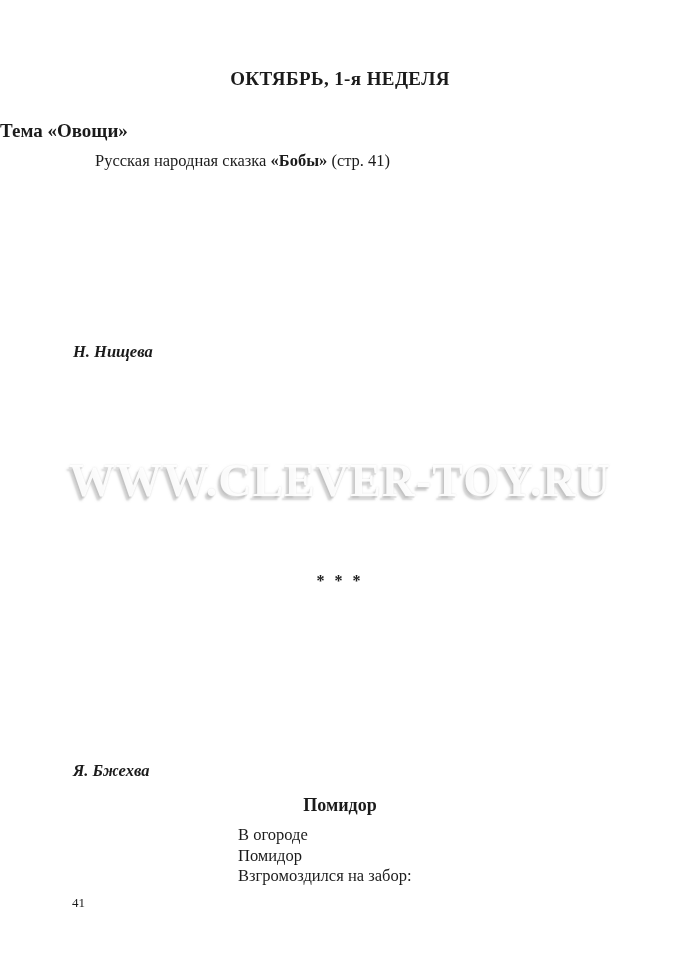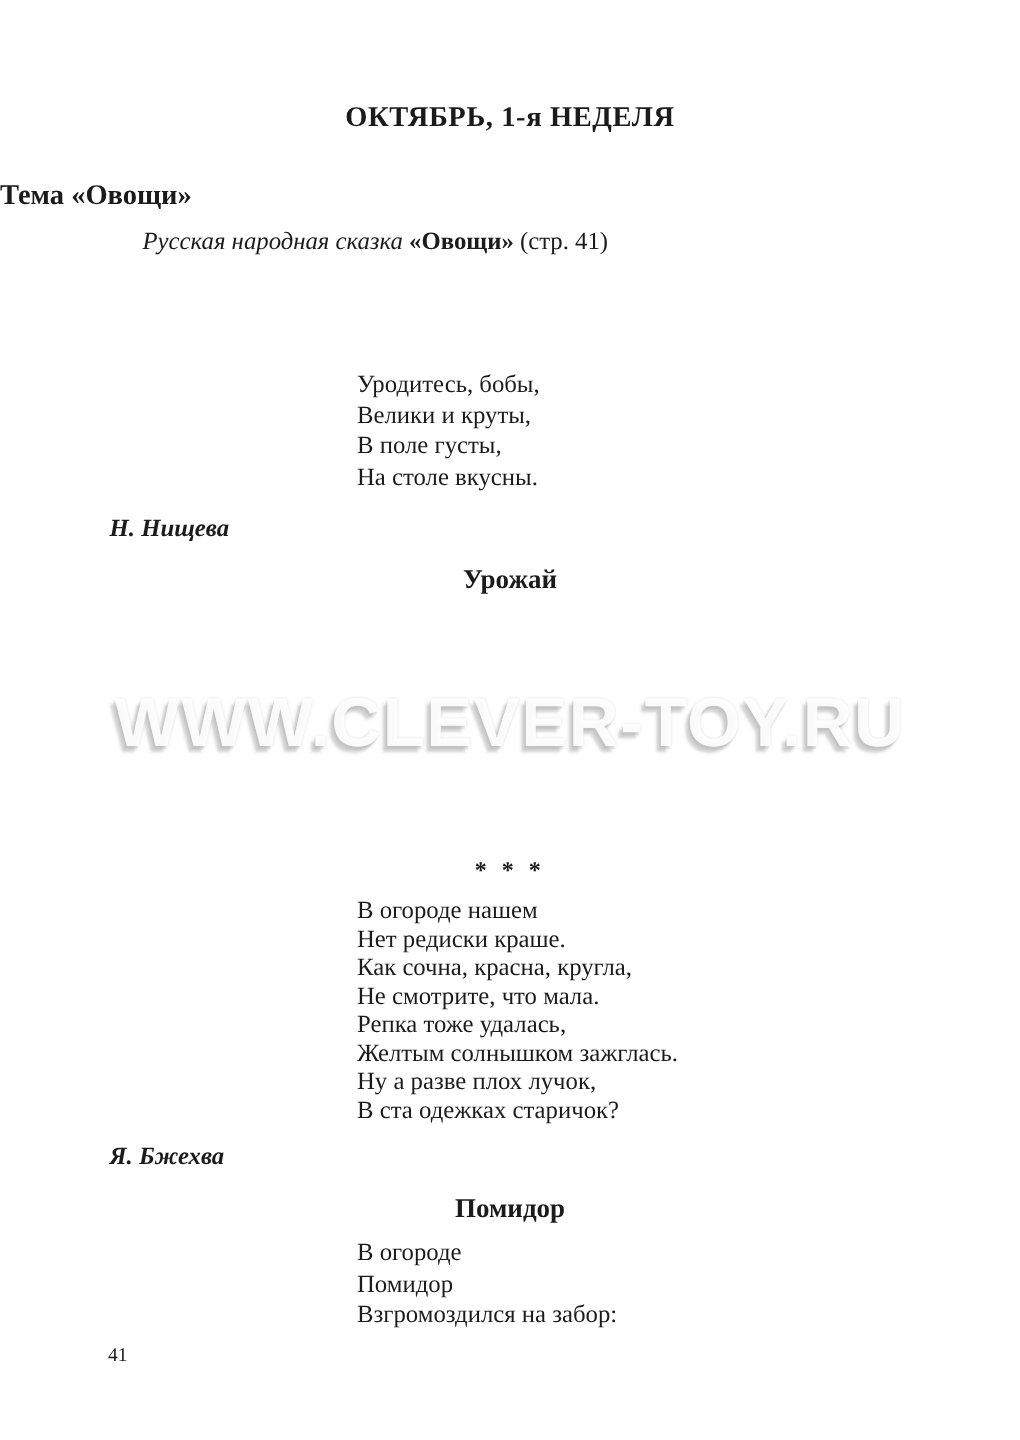--- a/index.html
+++ b/index.html
@@ -35,21 +35,21 @@
     width: 100%;
     font-size: 19px;
     font-weight: bold;
   }
   .source {
     position: absolute;
     top: 141px;
     left: 95px;
     font-size: 16.5px;
   }
-  .source .it { font-style: italic; }
+  .source .it { }
   .source .b  { font-weight: bold; }
   .author {
     position: absolute;
     left: 73px;
     font-size: 16.5px;
     font-weight: bold;
     font-style: italic;
   }
   .a1 { top: 174px; }
   .a2 { top: 332px; }
@@ -75,21 +75,21 @@
   .p1 { top: 236px; line-height: 20.6px; }
   .p2 { top: 401px; line-height: 19.9px; }
   .p3 { top: 587px; line-height: 19px; }
   .p4 { top: 815px; line-height: 20.5px; }
   .watermark {
     position: absolute;
     top: 444px;
     left: 0;
     width: 100%;
     text-align: center;
-    font-family: Liberation Sans, sans-serif;
+    font-family: Liberation Serif, serif;
     font-weight: bold;
     font-size: 46px;
     letter-spacing: 1px;
     color: rgba(255, 255, 255, 0.92);
     text-shadow:
       -3px 4px 2px rgba(168, 168, 168, 0.50),
       -1px 2px 1px rgba(190, 190, 190, 0.45),
        0   0   2px rgba(200, 200, 200, 0.55);
     pointer-events: none;
     user-select: none;
@@ -105,41 +105,28 @@
 <body>
 
 <div class="page">
 
   <div class="doc-header">ОКТЯБРЬ, 1-я НЕДЕЛЯ</div>
 
   <div class="theme">Тема «Овощи»</div>
 
   <div class="source">
     <span class="it">Русская народная сказка</span>
-    <span class="b">«Овощи»</span>
+    <span class="b">«Бобы»</span>
     <span>(стр. 41)</span>
   </div>
 
-  <div class="poem p1">Уродитесь, бобы,
-Велики и круты,
-В поле густы,
-На столе вкусны.</div>
 
   <div class="author a2">Н. Нищева</div>
-  <div class="poem-title t2">Урожай</div>
 
   <div class="poem-title t3">* * *</div>
-  <div class="poem p3">В огороде нашем
-Нет редиски краше.
-Как сочна, красна, кругла,
-Не смотрите, что мала.
-Репка тоже удалась,
-Желтым солнышком зажглась.
-Ну а разве плох лучок,
-В ста одежках старичок?</div>
 
   <div class="author a3">Я. Бжехва</div>
   <div class="poem-title t4">Помидор</div>
   <div class="poem p4">В огороде
 Помидор
 Взгромоздился на забор:</div>
 
   <div class="watermark">WWW.CLEVER-TOY.RU</div>
 
   <div class="page-number">41</div>

